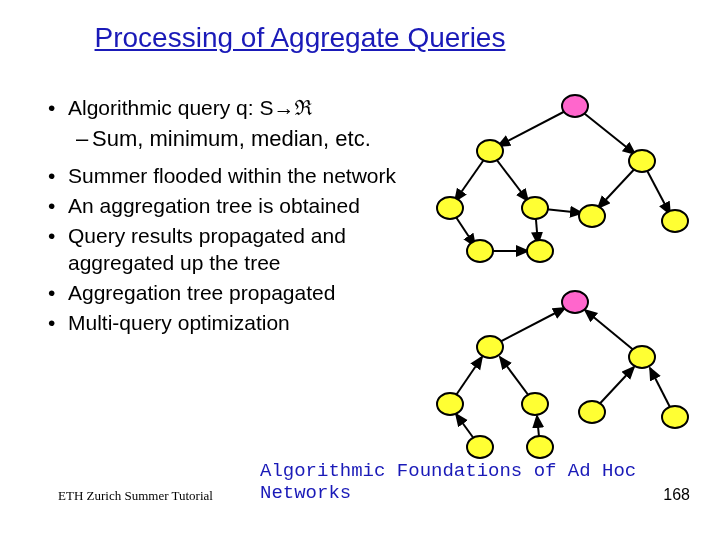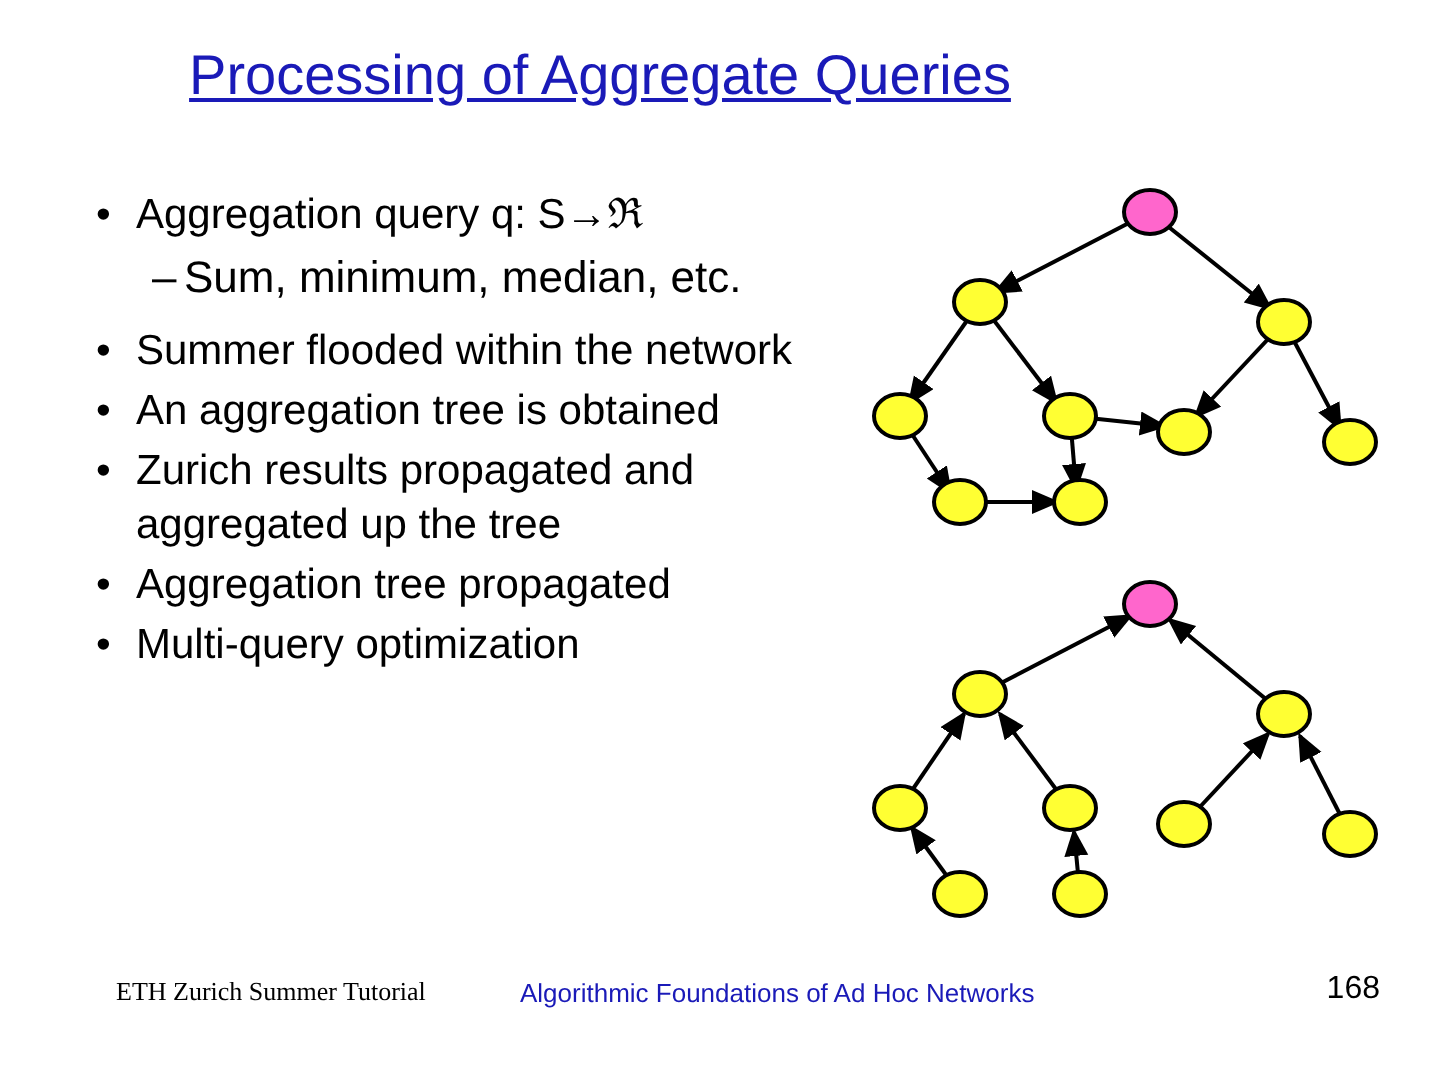--- a/index.html
+++ b/index.html
@@ -74,22 +74,22 @@
     bottom: 36px;
     left: 58px;
     font-family: Liberation Serif, serif;
     font-size: 13px;
     color: #000;
   }
   .footer-center {
     position: absolute;
     bottom: 36px;
     left: 260px;
-    font-family: Liberation Sans, sans-serif;
-    font-size: 13px;
+    font-family: Liberation Mono, monospace;
+    font-size: 19px;
     color: #1a1ab8;
   }
   .footer-right {
     position: absolute;
     bottom: 36px;
     right: 30px;
     font-family: Arial, sans-serif;
     font-size: 16px;
     color: #000;
   }
@@ -102,29 +102,29 @@
 </style>
 </head>
 <body>
 
 <div class="slide">
 
   <div class="title">Processing of Aggregate Queries</div>
 
   <div class="body">
     <ul class="main">
-      <li>Aggregation query q: S→ℜ</li>
+      <li>Algorithmic query q: S→ℜ</li>
     </ul>
     <ul class="sub">
       <li>Sum, minimum, median, etc.</li>
     </ul>
     <ul class="main">
       <li>Summer flooded within the network</li>
       <li>An aggregation tree is obtained</li>
-      <li>Zurich results propagated and aggregated up the tree</li>
+      <li>Query results propagated and aggregated up the tree</li>
       <li>Aggregation tree propagated</li>
       <li>Multi-query optimization</li>
     </ul>
   </div>
 
   <div class="graph" style="top:86px; left:420px;">
     <svg width="270" height="180">
       <defs>
         <marker id="ah1" markerWidth="8" markerHeight="8" refX="6" refY="3" orient="auto">
           <path d="M0,0 L7,3 L0,6 Z" fill="#000"></path>

